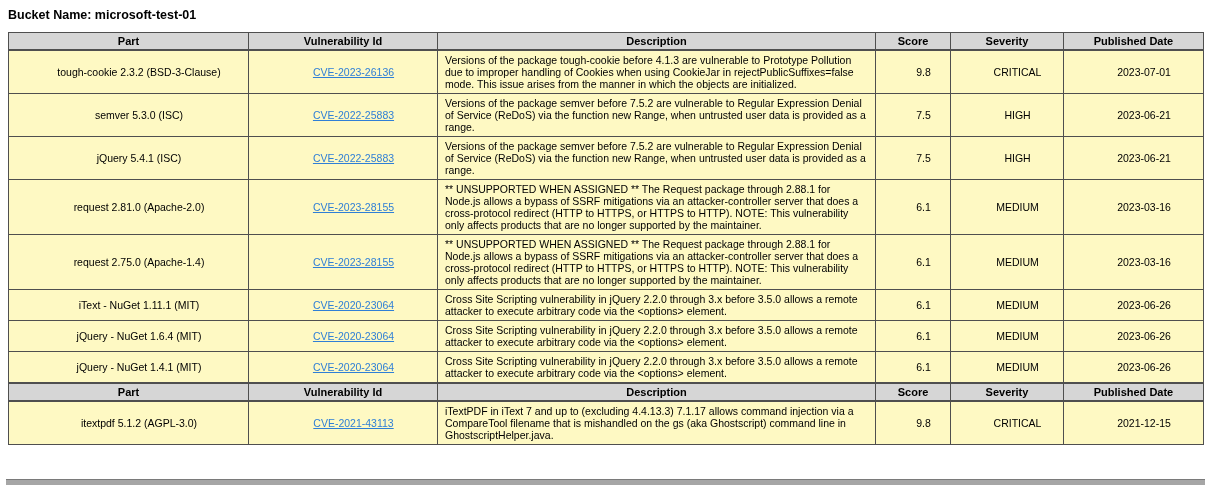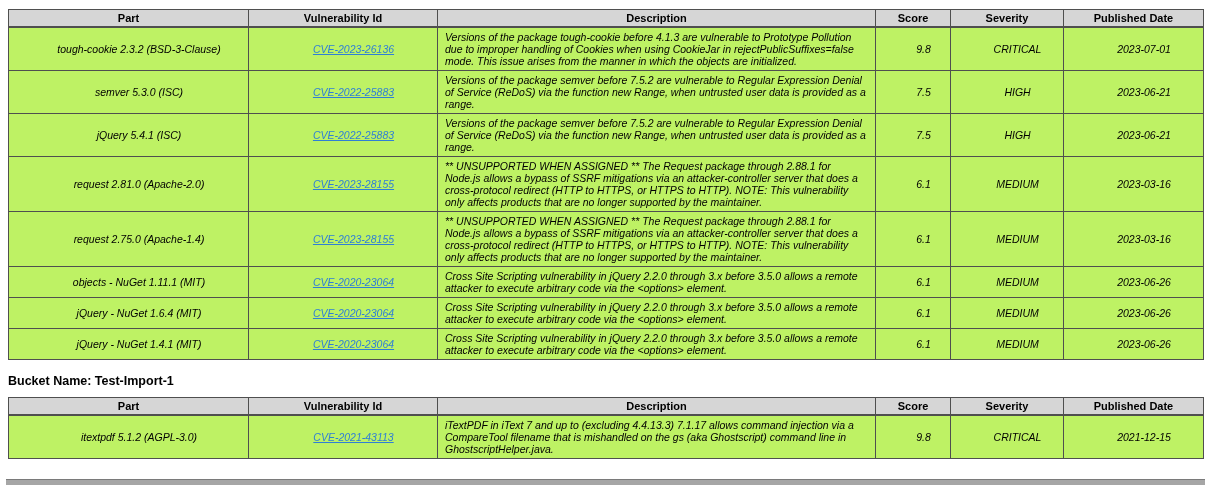--- a/index.html
+++ b/index.html
@@ -42,22 +42,21 @@
     font-size: 11px;
     font-weight: bold;
     padding: 2px 2px;
     text-align: center;
     border-bottom-width: 2px;
   }
   .vuln-table td {
     font-size: 10.5px;
     padding: 2px 6px;
     vertical-align: middle;
-    background: #bef264;
-    font-style: italic;
+    background: #fef9c3;
   }
   td.c { text-align: center; padding-left: 27px; }
   td.desc {
     text-align: left;
     line-height: 12px;
     padding: 3px 7px;
   }
   a.link {
     color: var(--link, #2f7fd6);
     text-decoration: underline;
@@ -71,20 +70,21 @@
     bottom: 0;
     background: var(--cutoff-strip, #a6a6a6);
     border-top: 1px solid #7a7a7a;
   }
 </style>
 </head>
 <body>
 
 <div class="report">
 
+  <div class="bucket-title">Bucket Name: microsoft-test-01</div>
 
   <table class="vuln-table">
     <colgroup>
       <col style="width:240px">
         <col style="width:189px">
         <col style="width:438px">
       <col style="width:75px">
         <col style="width:113px">
         <col style="width:140px">
     </colgroup>
@@ -133,21 +133,21 @@
   </tr>
         <tr>
     <td class="c">request 2.75.0 (Apache-1.4)</td>
     <td class="c"><a class="link" href="#">CVE-2023-28155</a></td>
     <td class="desc">** UNSUPPORTED WHEN ASSIGNED ** The Request package through 2.88.1 for Node.js allows a bypass of SSRF mitigations via an attacker-controller server that does a cross-protocol redirect (HTTP to HTTPS, or HTTPS to HTTP). NOTE: This vulnerability only affects products that are no longer supported by the maintainer.</td>
     <td class="c">6.1</td>
     <td class="c">MEDIUM</td>
     <td class="c">2023-03-16</td>
   </tr>
         <tr>
-    <td class="c">objects - NuGet 1.11.1 (MIT)</td>
+    <td class="c">iText - NuGet 1.11.1 (MIT)</td>
     <td class="c"><a class="link" href="#">CVE-2020-23064</a></td>
     <td class="desc">Cross Site Scripting vulnerability in jQuery 2.2.0 through 3.x before 3.5.0 allows a remote attacker to execute arbitrary code via the &lt;options&gt; element.</td>
     <td class="c">6.1</td>
     <td class="c">MEDIUM</td>
     <td class="c">2023-06-26</td>
   </tr>
         <tr>
     <td class="c">jQuery - NuGet 1.6.4 (MIT)</td>
     <td class="c"><a class="link" href="#">CVE-2020-23064</a></td>
     <td class="desc">Cross Site Scripting vulnerability in jQuery 2.2.0 through 3.x before 3.5.0 allows a remote attacker to execute arbitrary code via the &lt;options&gt; element.</td>
@@ -159,21 +159,20 @@
     <td class="c">jQuery - NuGet 1.4.1 (MIT)</td>
     <td class="c"><a class="link" href="#">CVE-2020-23064</a></td>
     <td class="desc">Cross Site Scripting vulnerability in jQuery 2.2.0 through 3.x before 3.5.0 allows a remote attacker to execute arbitrary code via the &lt;options&gt; element.</td>
     <td class="c">6.1</td>
     <td class="c">MEDIUM</td>
     <td class="c">2023-06-26</td>
   </tr>
       </tbody>
   </table>
 
-  <div class="bucket-title second">Bucket Name: Test-Import-1</div>
 
   <table class="vuln-table">
     <colgroup>
       <col style="width:240px">
         <col style="width:189px">
         <col style="width:438px">
       <col style="width:75px">
         <col style="width:113px">
         <col style="width:140px">
     </colgroup>

